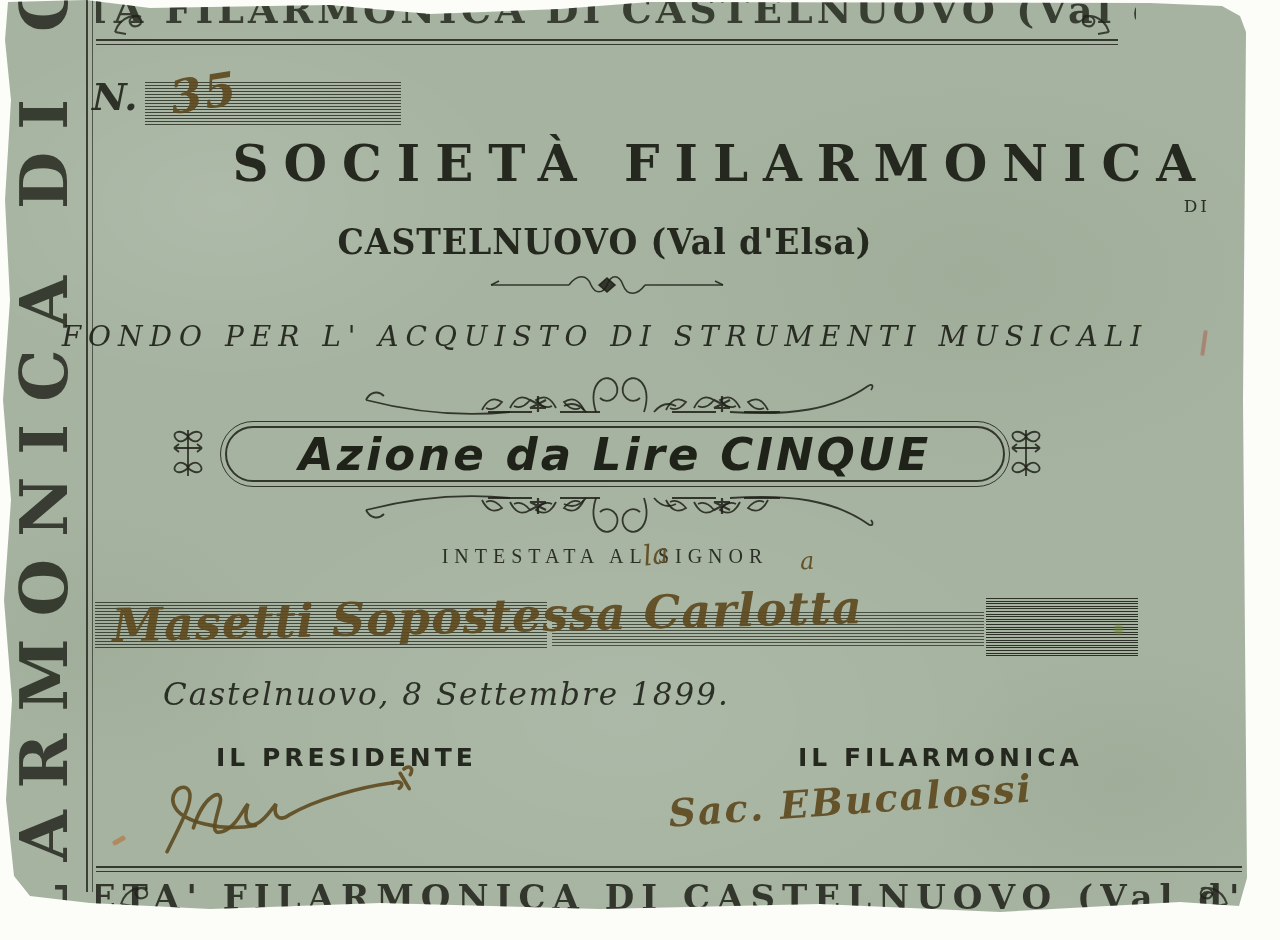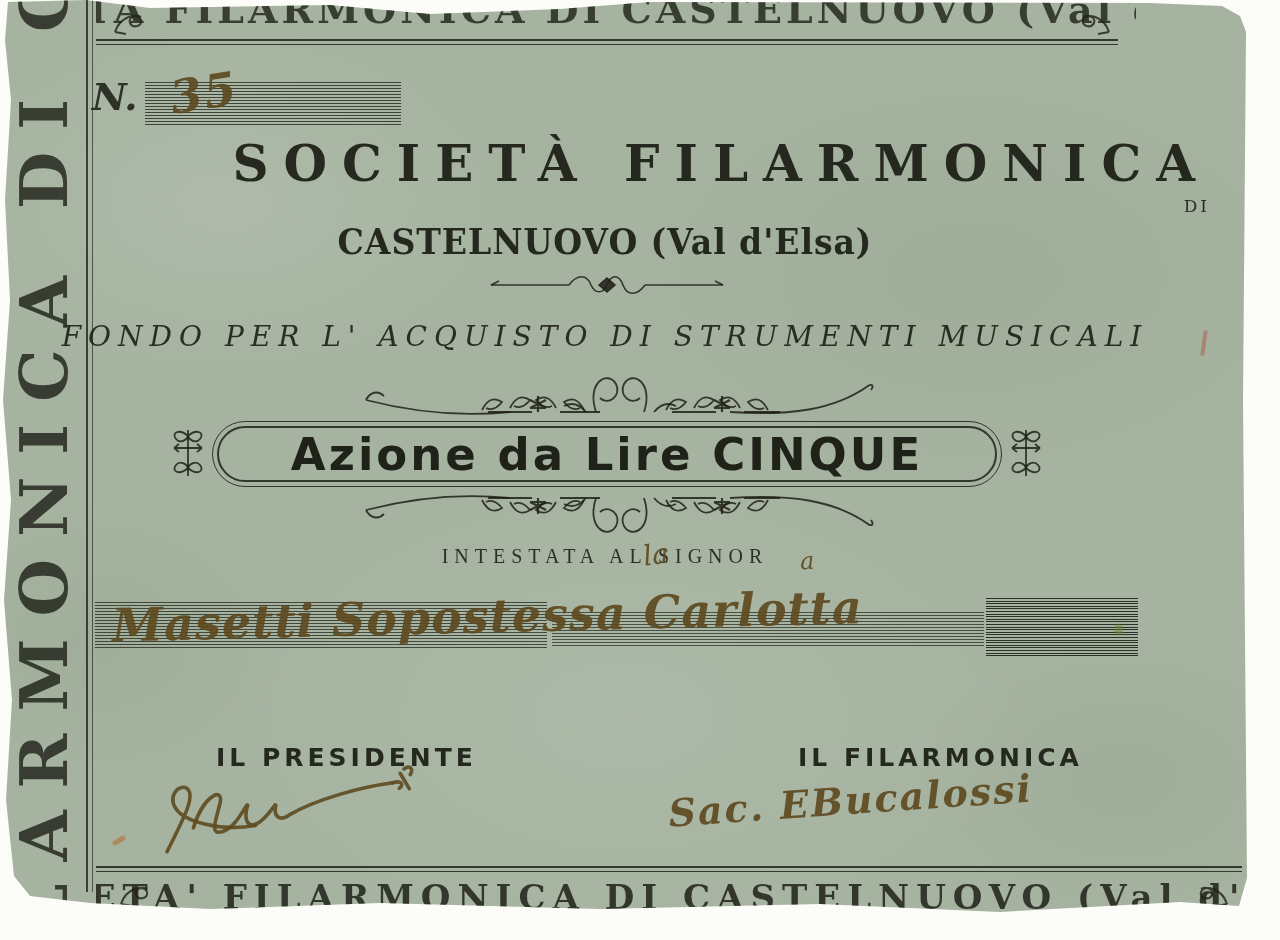--- a/index.html
+++ b/index.html
@@ -84,22 +84,22 @@
   .orn-small{position:absolute;left:487px;top:272px;}
   .fund-line{
     position:absolute;left:0;top:320px;width:1210px;text-align:center;
     font-style:italic;font-size:28px;letter-spacing:7px;color:rgba(28,30,22,.9);
     white-space:nowrap;
   }
   
   .orn-big-top{position:absolute;left:360px;top:364px;}
   .orn-big-bottom{position:absolute;left:360px;top:486px;transform:scaleY(-1);}
   .pill{
-    position:absolute;left:212px;top:421px;width:788px;height:64px;
-    border:1.5px solid rgba(30,32,24,.85);border-radius:34px;
+    position:absolute;left:220px;top:421px;width:788px;height:64px;
+    border:1.5px solid rgba(30,32,24,.85);border-radius:34px;font-style:italic;
   }
   .pill::before{
     content:"";position:absolute;inset:4px;border:2.5px solid rgba(30,32,24,.85);border-radius:28px;
   }
   .pill .t{
     position:absolute;inset:0;display:flex;align-items:center;justify-content:center;
     font-family:"DejaVu Sans","Liberation Sans",sans-serif;
     font-weight:bold;font-size:45px;letter-spacing:3px;color:rgba(22,24,16,.94);
     white-space:nowrap;
   }
@@ -246,20 +246,21 @@
 
   <div class="intestata">INTESTATA AL SIGNOR</div>
   <div class="insert1 hand">la</div>
   <div class="insert2 hand">a</div>
 
   <div class="name-hatch-a hatch"></div>
   <div class="name-hatch-b hatch"></div>
   <div class="name-hatch-c"></div>
   <div class="holder-name hand">Masetti Sopostessa Carlotta</div>
 
+  <div class="place-date">Castelnuovo, 8 Settembre 1899.</div>
 
   <div class="label-president">IL PRESIDENTE</div>
   <div class="label-secretary">IL FILARMONICA</div>
 
   <svg class="sig-president" width="310" height="90" viewBox="0 0 310 90">
     <g fill="none" stroke="rgba(94,74,31,.9)" stroke-width="3.6" stroke-linecap="round">
       <path d="M14,84 C30,56 48,30 38,22 C31,17 18,28 26,42 C33,54 66,68 104,64"></path>
       <path d="M42,62 C54,30 76,22 70,40 C64,58 58,70 70,68 C84,65 92,48 98,42 C92,58 96,66 106,62 C114,59 120,50 126,44 C122,56 128,62 138,56 C166,42 212,33 244,31"></path>
       <path d="M244,31 c8,-2 12,2 6,6"></path>
       <path d="M252,22 l8,16 M256,18 c6,-4 10,0 6,6"></path>

